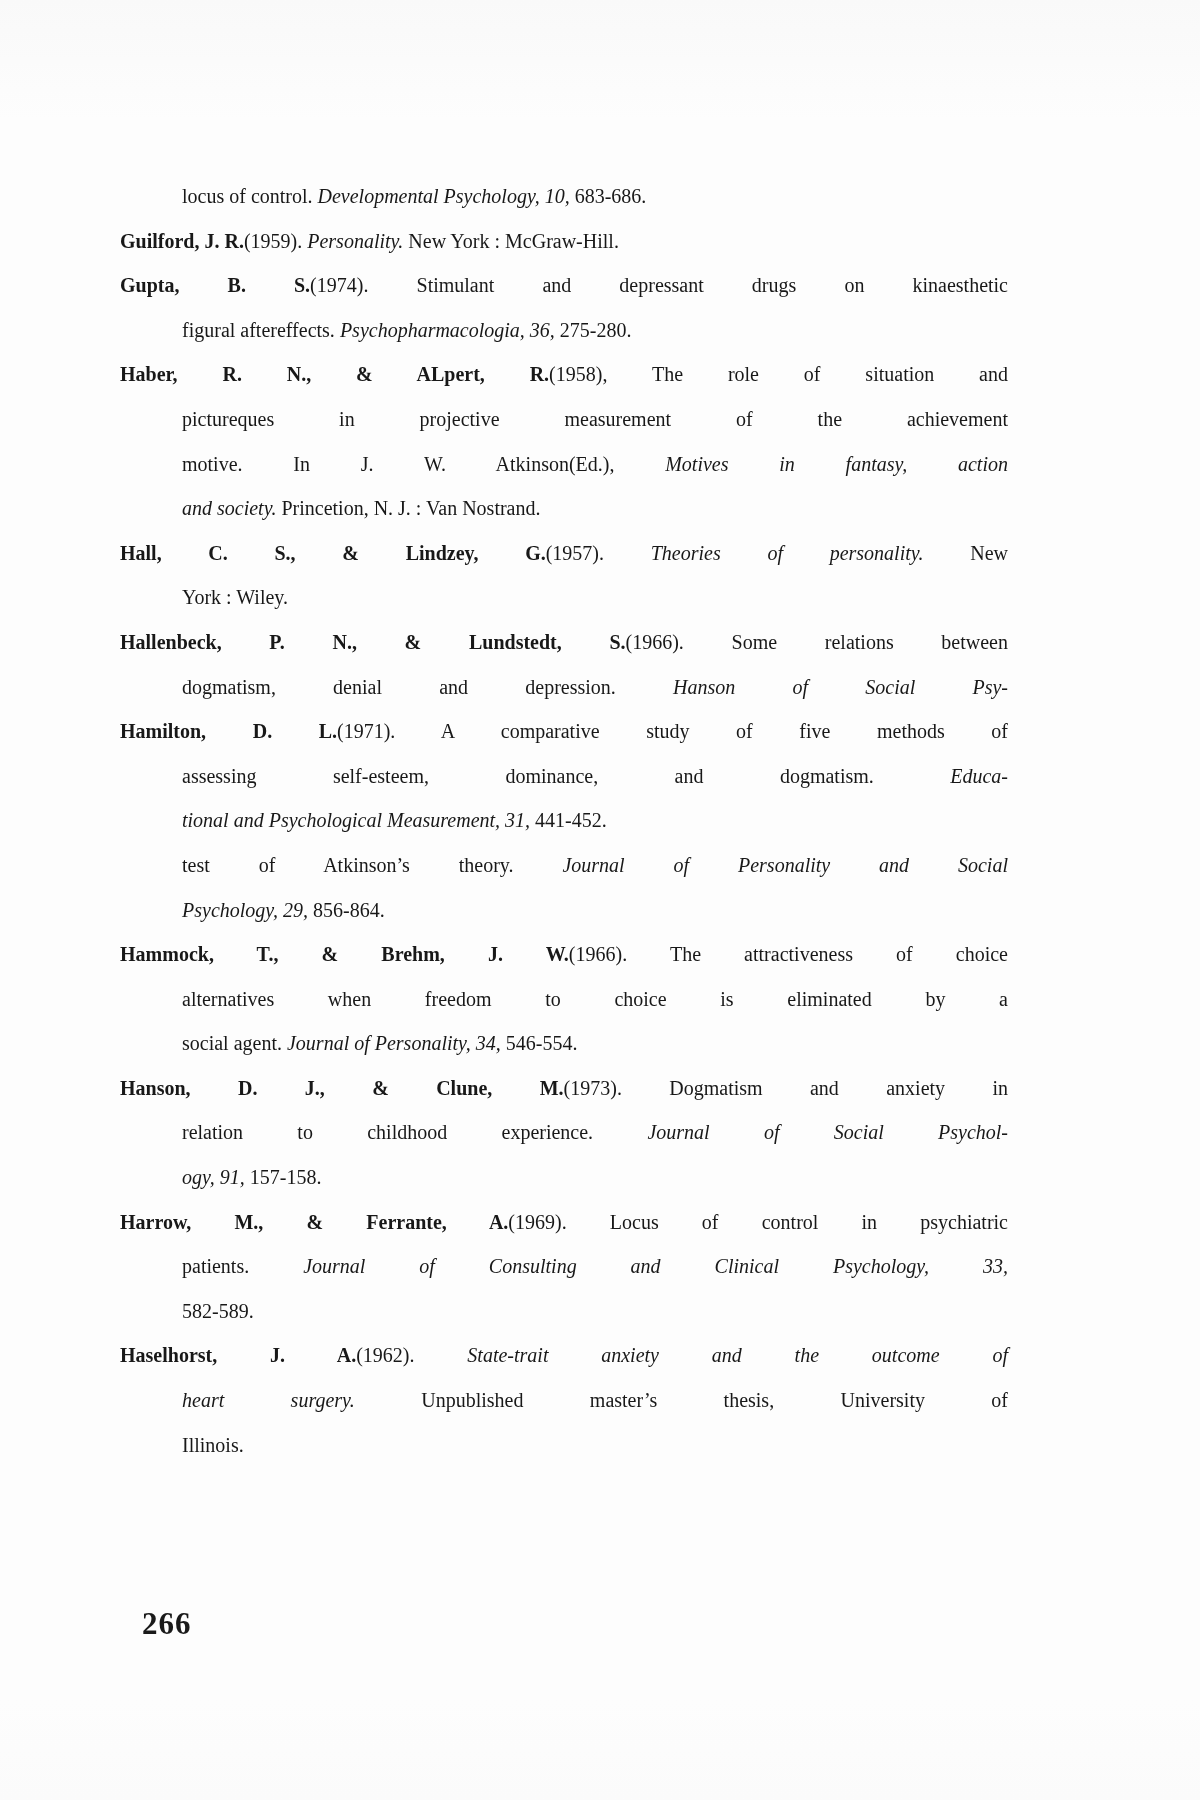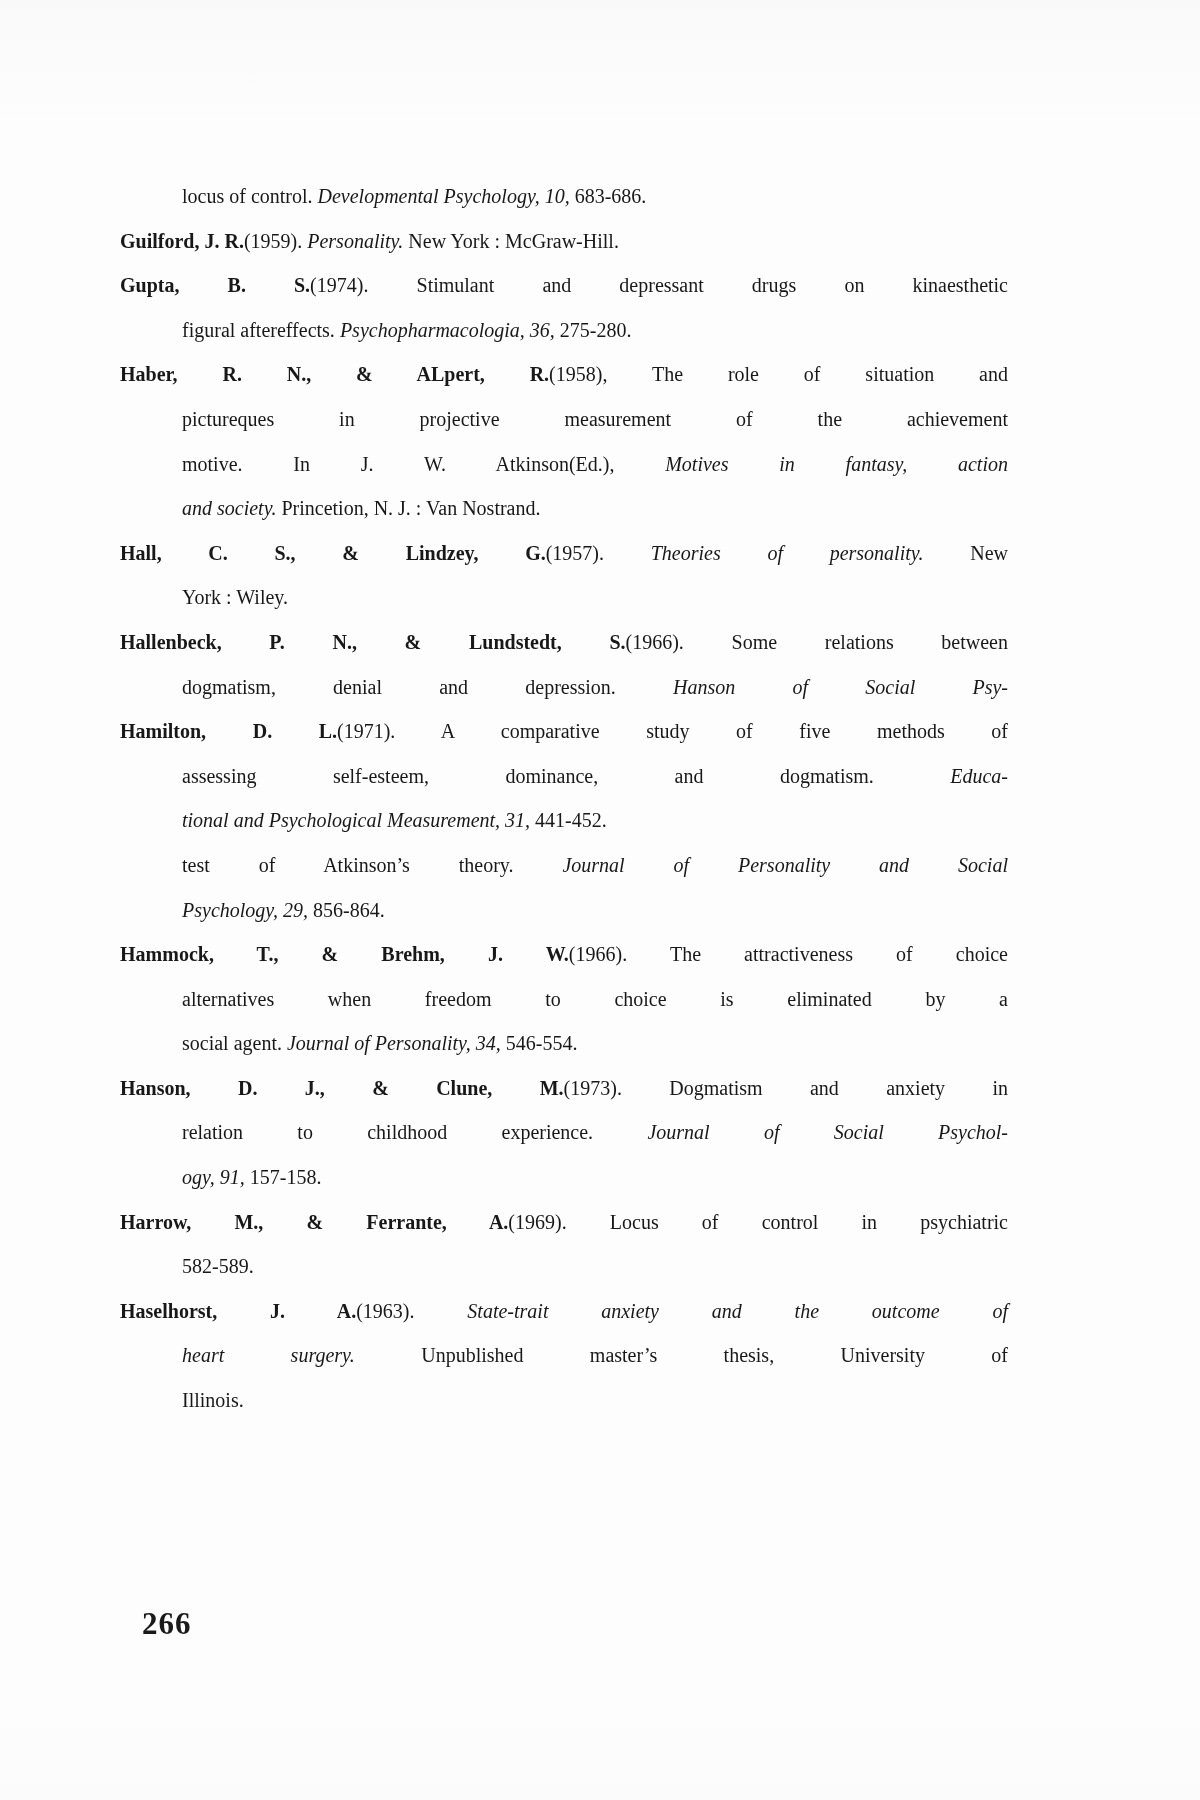--- a/index.html
+++ b/index.html
@@ -74,19 +74,20 @@
       <div class="line indent"><span class="seg-italic">tional and Psychological Measurement, 31, </span><span>441-452.</span></div>
       <div class="line indent justify"><span>test of Atkinson’s theory. </span><span class="seg-italic">Journal of Personality and Social</span></div>
       <div class="line indent"><span class="seg-italic">Psychology, 29, </span><span>856-864.</span></div>
       <div class="line justify"><span class="seg-bold">Hammock, T., &amp; Brehm, J. W.</span><span>(1966). The attractiveness of choice</span></div>
       <div class="line indent justify"><span>alternatives when freedom to choice is eliminated by a</span></div>
       <div class="line indent"><span>social agent. </span><span class="seg-italic">Journal of Personality, 34, </span><span>546-554.</span></div>
       <div class="line justify"><span class="seg-bold">Hanson, D. J., &amp; Clune, M.</span><span>(1973). Dogmatism and anxiety in</span></div>
       <div class="line indent justify"><span>relation to childhood experience. </span><span class="seg-italic">Journal of Social Psychol-</span></div>
       <div class="line indent"><span class="seg-italic">ogy, 91, </span><span>157-158.</span></div>
       <div class="line justify"><span class="seg-bold">Harrow, M., &amp; Ferrante, A.</span><span>(1969). Locus of control in psychiatric</span></div>
+      <div class="line indent justify"><span>patients. </span><span class="seg-italic">Journal of Consulting and Clinical Psychology, 33,</span></div>
       <div class="line indent"><span>582-589.</span></div>
-      <div class="line justify"><span class="seg-bold">Haselhorst, J. A.</span><span>(1963). </span><span class="seg-italic">State-trait anxiety and the outcome of</span></div>
+      <div class="line justify"><span class="seg-bold">Haselhorst, J. A.</span><span>(1962). </span><span class="seg-italic">State-trait anxiety and the outcome of</span></div>
       <div class="line indent justify"><span class="seg-italic">heart surgery. </span><span>Unpublished master’s thesis, University of</span></div>
       <div class="line indent"><span>Illinois.</span></div>
     </div>
   <div class="page-number">266</div>
 </div>
 
 </body></html>

